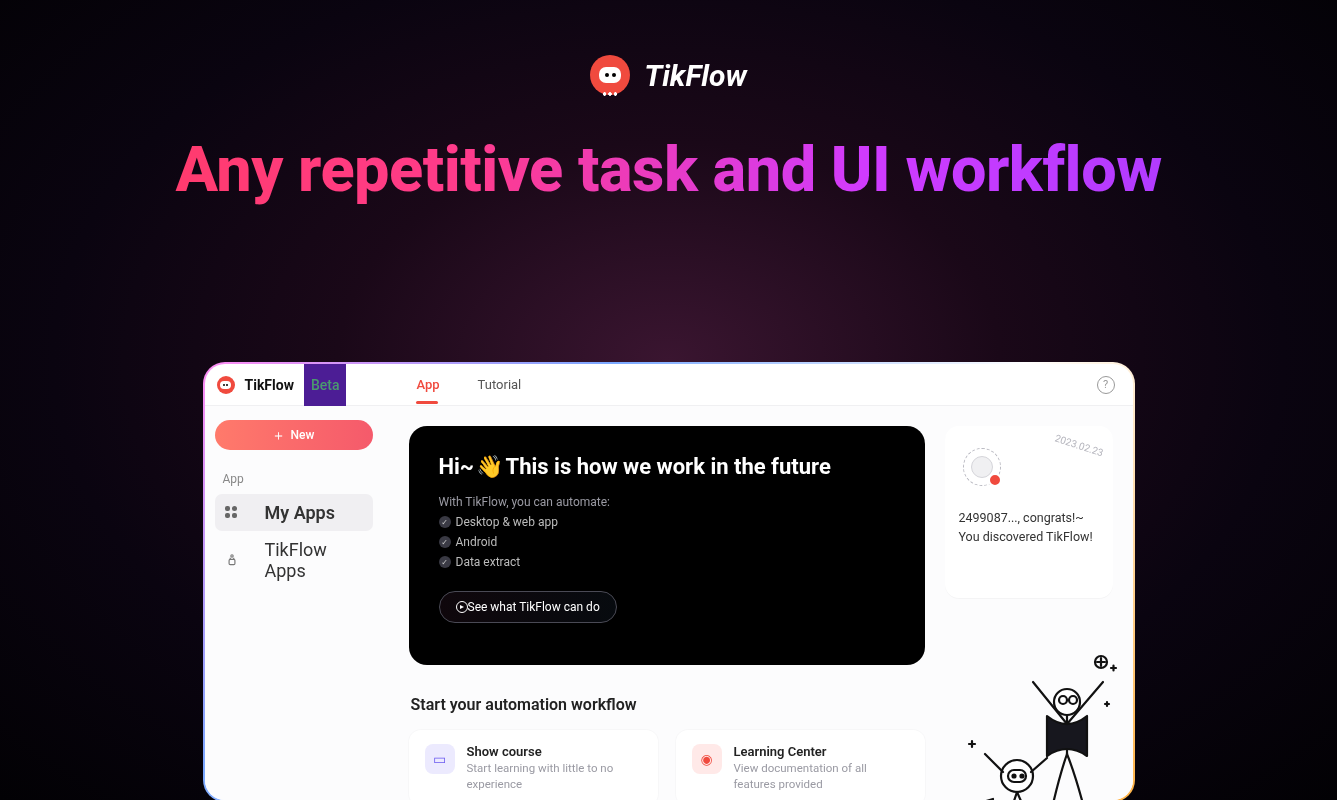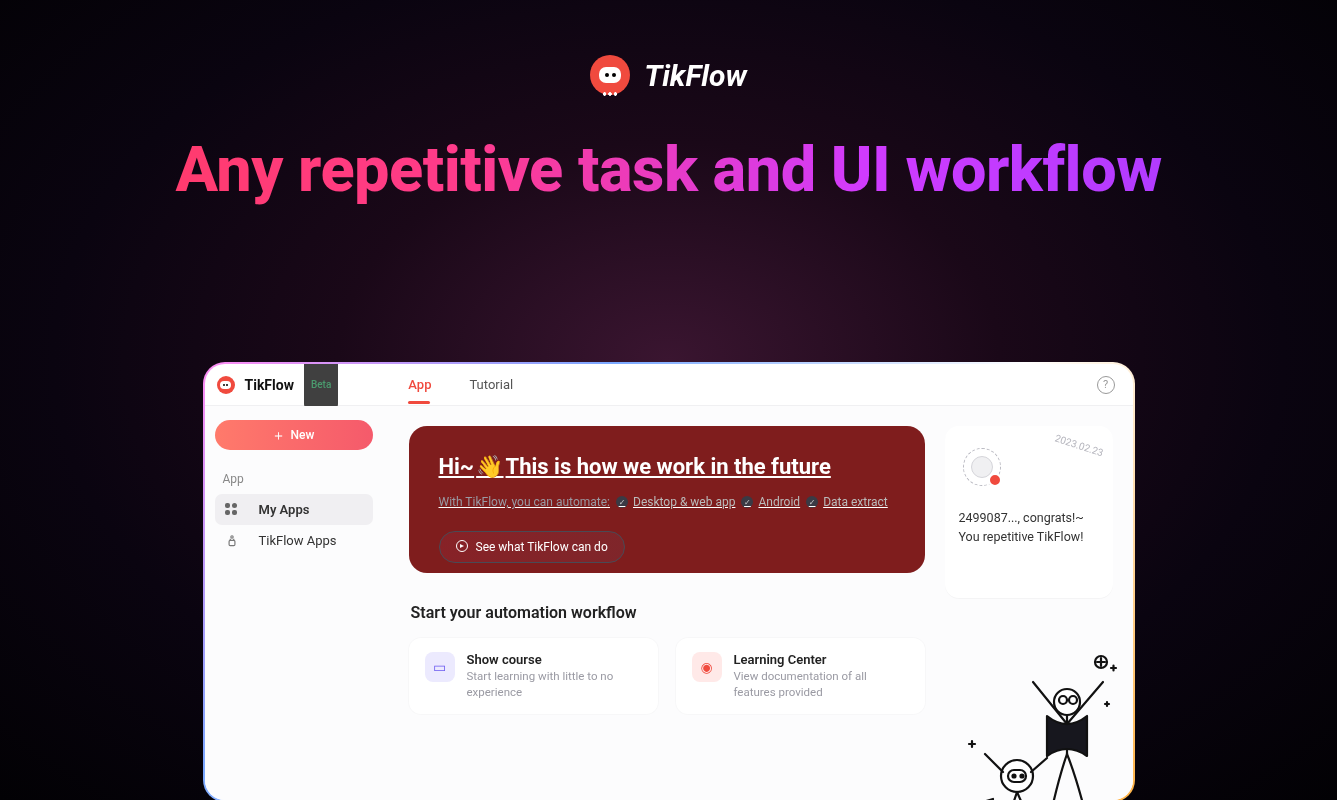--- a/index.html
+++ b/index.html
@@ -96,22 +96,22 @@
     gap: 10px;
   }
   .topbar-logo-icon {
     width:18px;height:18px;border-radius:50%;background:#f04a3e;
     display:flex;align-items:center;justify-content:center;
   }
   .topbar-logo-icon .rh { width:11px;height:8px;background:#fff;border-radius:4px;display:flex;align-items:center;justify-content:center;gap:1.5px;}
   .topbar-logo-icon .rh i{width:2px;height:2px;background:#000;border-radius:50%;}
   .topbar-title { font-weight:700; font-size:14px; color:#111; }
   .beta-badge {
-    font-size: 10px; padding:18px 7px; border-radius:4px;
-    background:#404040; color:#4a9a6e; font-weight:500;
+    font-size: 14px; padding:18px 7px; border-radius:4px;
+    background:#4c1d95; color:#4a9a6e; font-weight:500;
   }
   .tabs { display:flex; gap:38px; margin-left: 60px; }
   .tab { font-size:13px; color:#555; position:relative; cursor:pointer; padding:12px 0;}
   .tab.active { color:#f04a3e; font-weight:500;}
   .tab.active::after {
     content:""; position:absolute; bottom:0; left:0; width:22px; height:3px; background:#f04a3e; border-radius:2px;
   }
   .topbar-spacer { flex:1; }
   .help-icon {
     width:18px;height:18px;border:1.5px solid #999;border-radius:50%;
@@ -126,55 +126,54 @@
   .new-btn {
     width:100%; height:30px; border-radius:15px;
     background: linear-gradient(90deg,#ff7a6b,#f55a6b);
     color:#fff; font-size:12px; font-weight:500;
     display:flex; align-items:center; justify-content:center; gap:6px;
     cursor:pointer;
   }
   .plus-icon { width:12px;height:12px; display:flex;align-items:center;justify-content:center;font-size:14px;line-height:1;}
   .side-section-label { font-size:12px; color:#888; margin:22px 0 8px 8px; }
   .side-item {
-    display:flex; align-items:center; gap:20px;
-    padding:8px 10px; border-radius:7px; font-size:13px; color:#333; cursor:pointer;
+    display:flex; align-items:center; gap:26px;
+    padding:8px 10px; border-radius:7px; font-size:18px; color:#333; cursor:pointer;
   }
   .side-item.active { background:#f0eff2; font-weight:600; }
   .side-icon { width:14px;height:14px; display:flex; }
   .dots-icon { display:grid; grid-template-columns:1fr 1fr; gap:2px; width:12px;height:12px;}
   .dots-icon i { background:#666; border-radius:2px;}
   .dots-icon i:nth-child(2){border-radius:50%;}
 
   
   .main { flex:1; padding: 20px 20px 0 26px; display:flex; gap:20px; }
   .main-left { flex:1; }
   .main-right { width:168px; }
 
   
   .hero-card {
-    background:#7f1d1d;
+    background:#000000;
     border-radius:18px;
-    padding:28px 30px 10px;
+    padding:28px 30px 42px;
     color:#fff;
-    text-decoration:underline;
   }
   .hero-title {
     font-size:22px; font-weight:700; display:flex; align-items:center; gap:2px;
   }
   .hero-sub {
     margin-top:16px; font-size:12px; color:#9a9aa3;
-    display:flex; flex-wrap:wrap; gap:6px;
+    display:flex; flex-wrap:wrap; gap:6px;flex-direction:column;
   }
   .chip { display:flex; align-items:center; gap:5px; color:#bbb;}
   .chip-dot { width:12px;height:12px;border-radius:50%;background:#3a3a44;display:flex;align-items:center;justify-content:center;}
   .chip-dot::after{content:"✓";font-size:8px;color:#ccc;}
   .hero-cta {
     margin-top:22px;
-    display:inline-flex; gap:8px;
+    display:inline-flex; align-items:center; 
     border:1px solid #4a4a55; border-radius:20px;
     padding:8px 16px; font-size:12px; color:#fff; cursor:pointer;
     background:linear-gradient(90deg, rgba(255,120,200,0.06), rgba(120,180,255,0.06));
   }
   .play-icon { width:12px;height:12px;border-radius:50%;border:1.5px solid #fff;display:flex;align-items:center;justify-content:center;}
   .play-icon::after{content:"";width:0;height:0;border-left:4px solid #fff;border-top:2.5px solid transparent;border-bottom:2.5px solid transparent;margin-left:1px;}
 
   
   .congrats-card {
     background:#fff; border-radius:14px; padding:16px 14px;
@@ -335,21 +334,21 @@
         </div>
 
         <div class="main-right">
           <div class="congrats-card">
             <div class="congrats-date">2023.02.23</div>
             <div class="stamp">
                 <div class="stamp-inner"></div>
               </div>
             <div class="congrats-text">
               <div>2499087..., congrats!~</div>
-              <div>You repetitive TikFlow!</div>
+              <div>You discovered TikFlow!</div>
             </div>
           </div>
         </div>
       </div>
     </div>
 
     <svg class="cheering" viewBox="0 0 170 160">
       <g stroke="#111" stroke-width="2.2" fill="none" stroke-linecap="round" stroke-linejoin="round">
 
         <circle cx="112" cy="48" r="13" fill="#fff"></circle>

